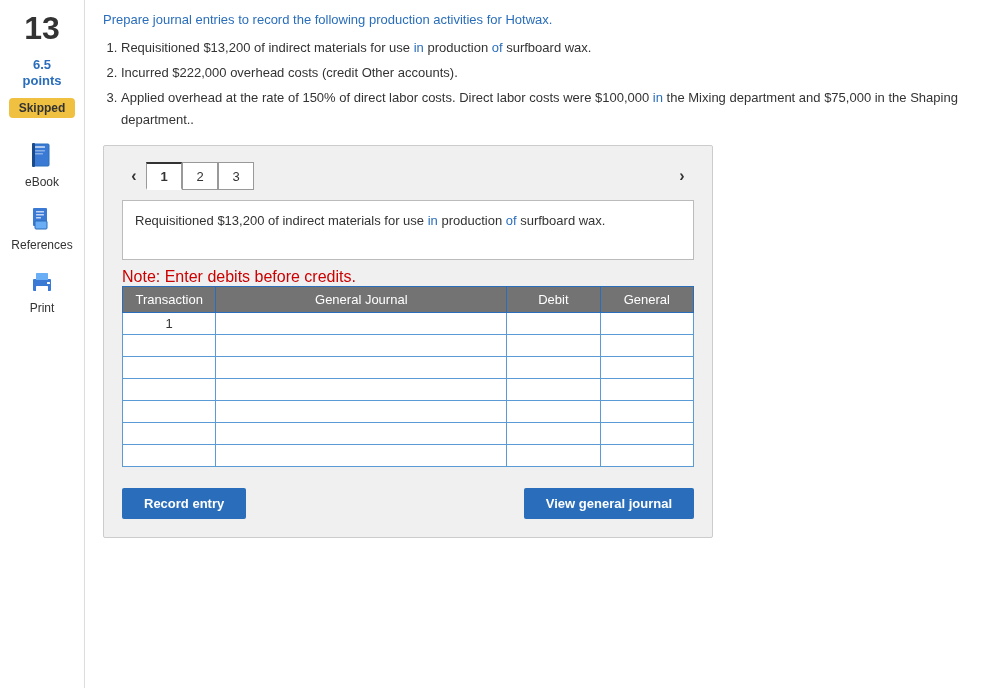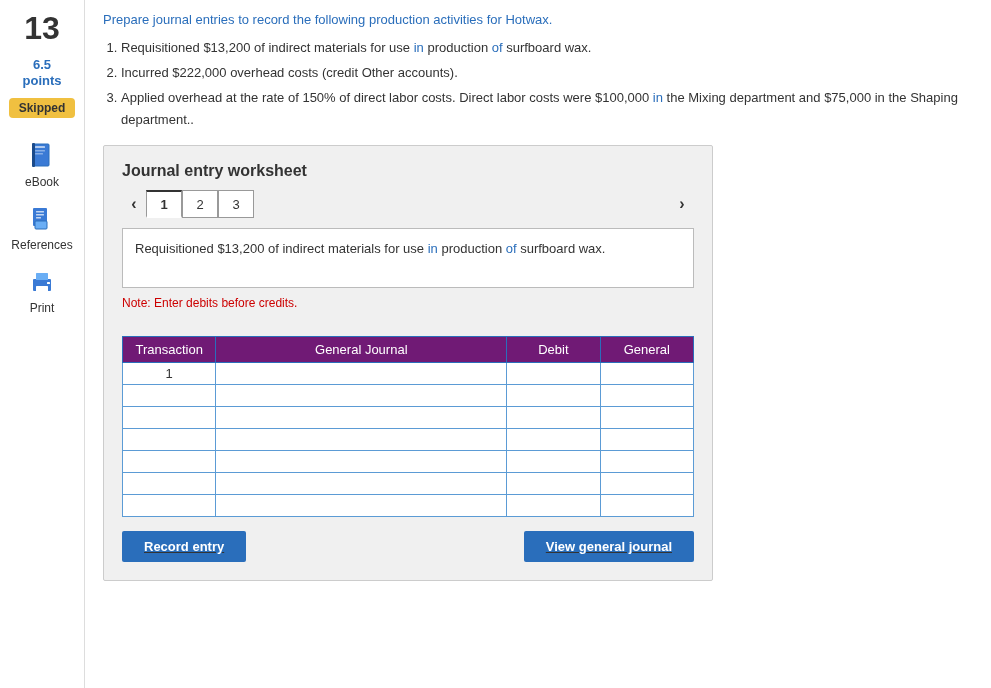--- a/index.html
+++ b/index.html
@@ -170,31 +170,31 @@
       padding: 10px 12px;
       font-size: 13px;
       color: #333;
       margin-bottom: 8px;
       min-height: 60px;
       line-height: 1.5;
     }
     .description-box span.blue { color: #2a6ebb; }
     .note-text {
       color: #cc0000;
-      font-size: 12px;
-      margin-bottom: 26px;
+      font-size: 16px;
+      margin-bottom: 0;
     }
     
     .journal-table {
       width: 100%;
       border-collapse: collapse;
       font-size: 13px;
     }
     .journal-table thead tr {
-      background: #701a75;
+      background: #737373;
       color: #fff;
     }
     .journal-table thead th {
       padding: 5px 8px;
       text-align: center;
       font-weight: normal;
       border: 1px solid #2a6ebb;
     }
     .journal-table tbody tr {
       background: #fff;
@@ -214,23 +214,22 @@
       border: none;
       outline: none;
       font-size: 13px;
       background: transparent;
       color: #333;
     }
     
     .bottom-buttons {
       display: flex;
       gap: 18px;
-      margin-top: 14px;
-      align-items: center;
-      text-decoration: underline;
+      margin-top: 21px;
+      align-items: center;
     }
     .bottom-btn {
       background: #2a6ebb;
       color: #fff;
       border: none;
       padding: 8px 22px;
       font-size: 13px;
       cursor: pointer;
       border-radius: 2px;
       font-weight: bold;
@@ -302,21 +301,20 @@
         Incurred $222,000 overhead costs (credit Other accounts).
       </li>
       <li>
         Applied overhead at the rate of 150% of direct labor costs. Direct labor costs were $100,000 <span class="blue">in</span> the Mixing department and $75,000 in the Shaping department..
       </li>
     </ol>
 
 
     
     <div class="worksheet-container">
-      <div class="worksheet-title">Journal entry worksheet</div>
 
       <div class="tab-nav">
         <button class="tab-arrow">‹</button>
         <div class="tab-item active">1</div>
         <div class="tab-item">2</div>
         <div class="tab-item">3</div>
         <button class="tab-arrow" style="margin-left: auto;">›</button>
       </div>
 
       <div class="description-box">

